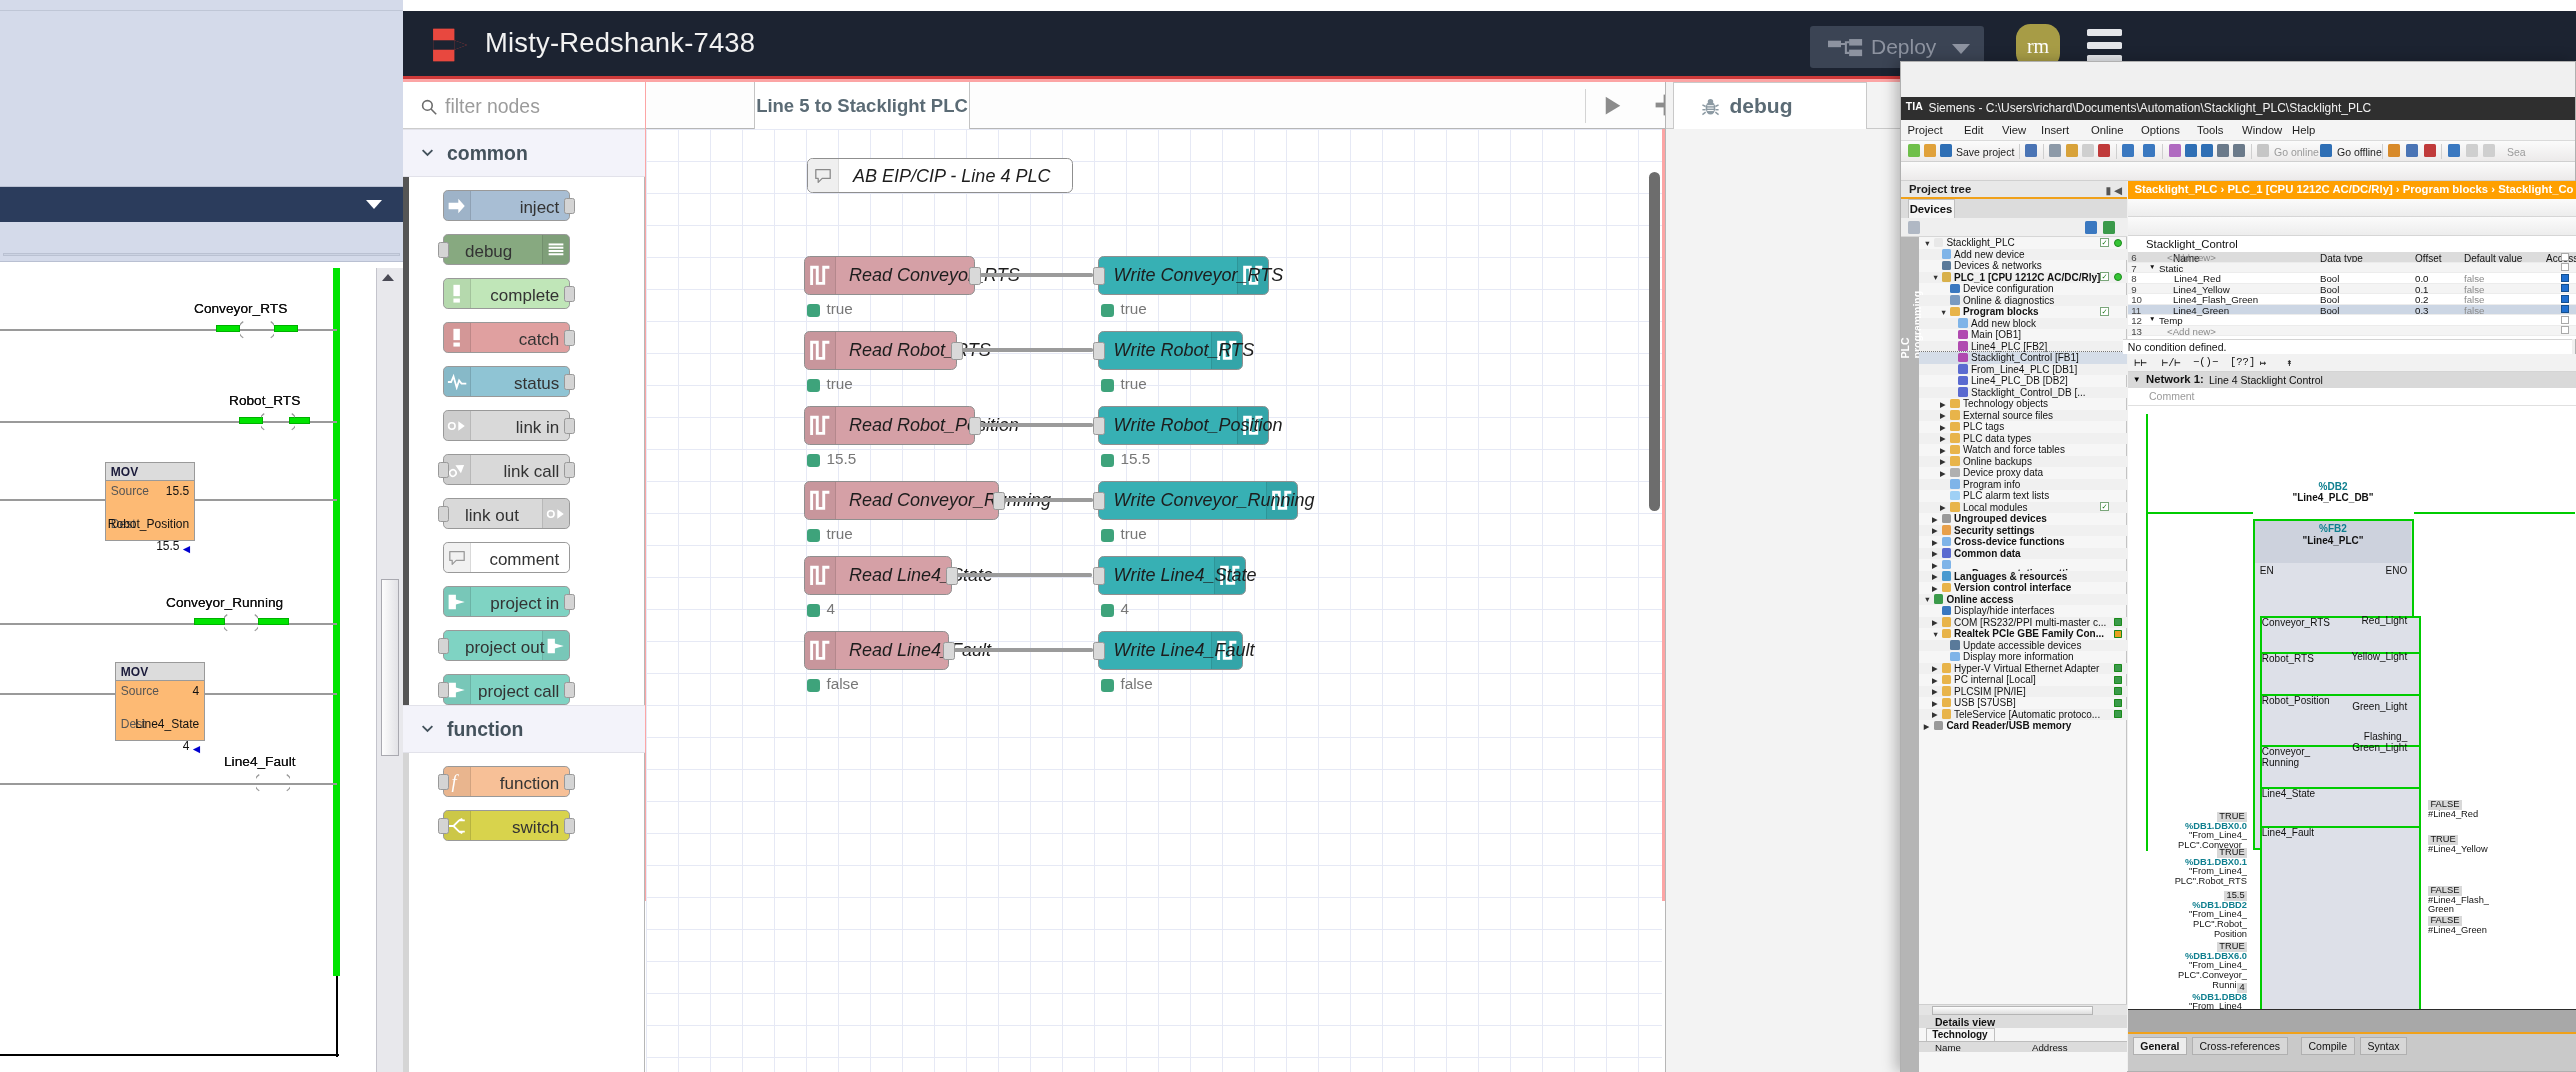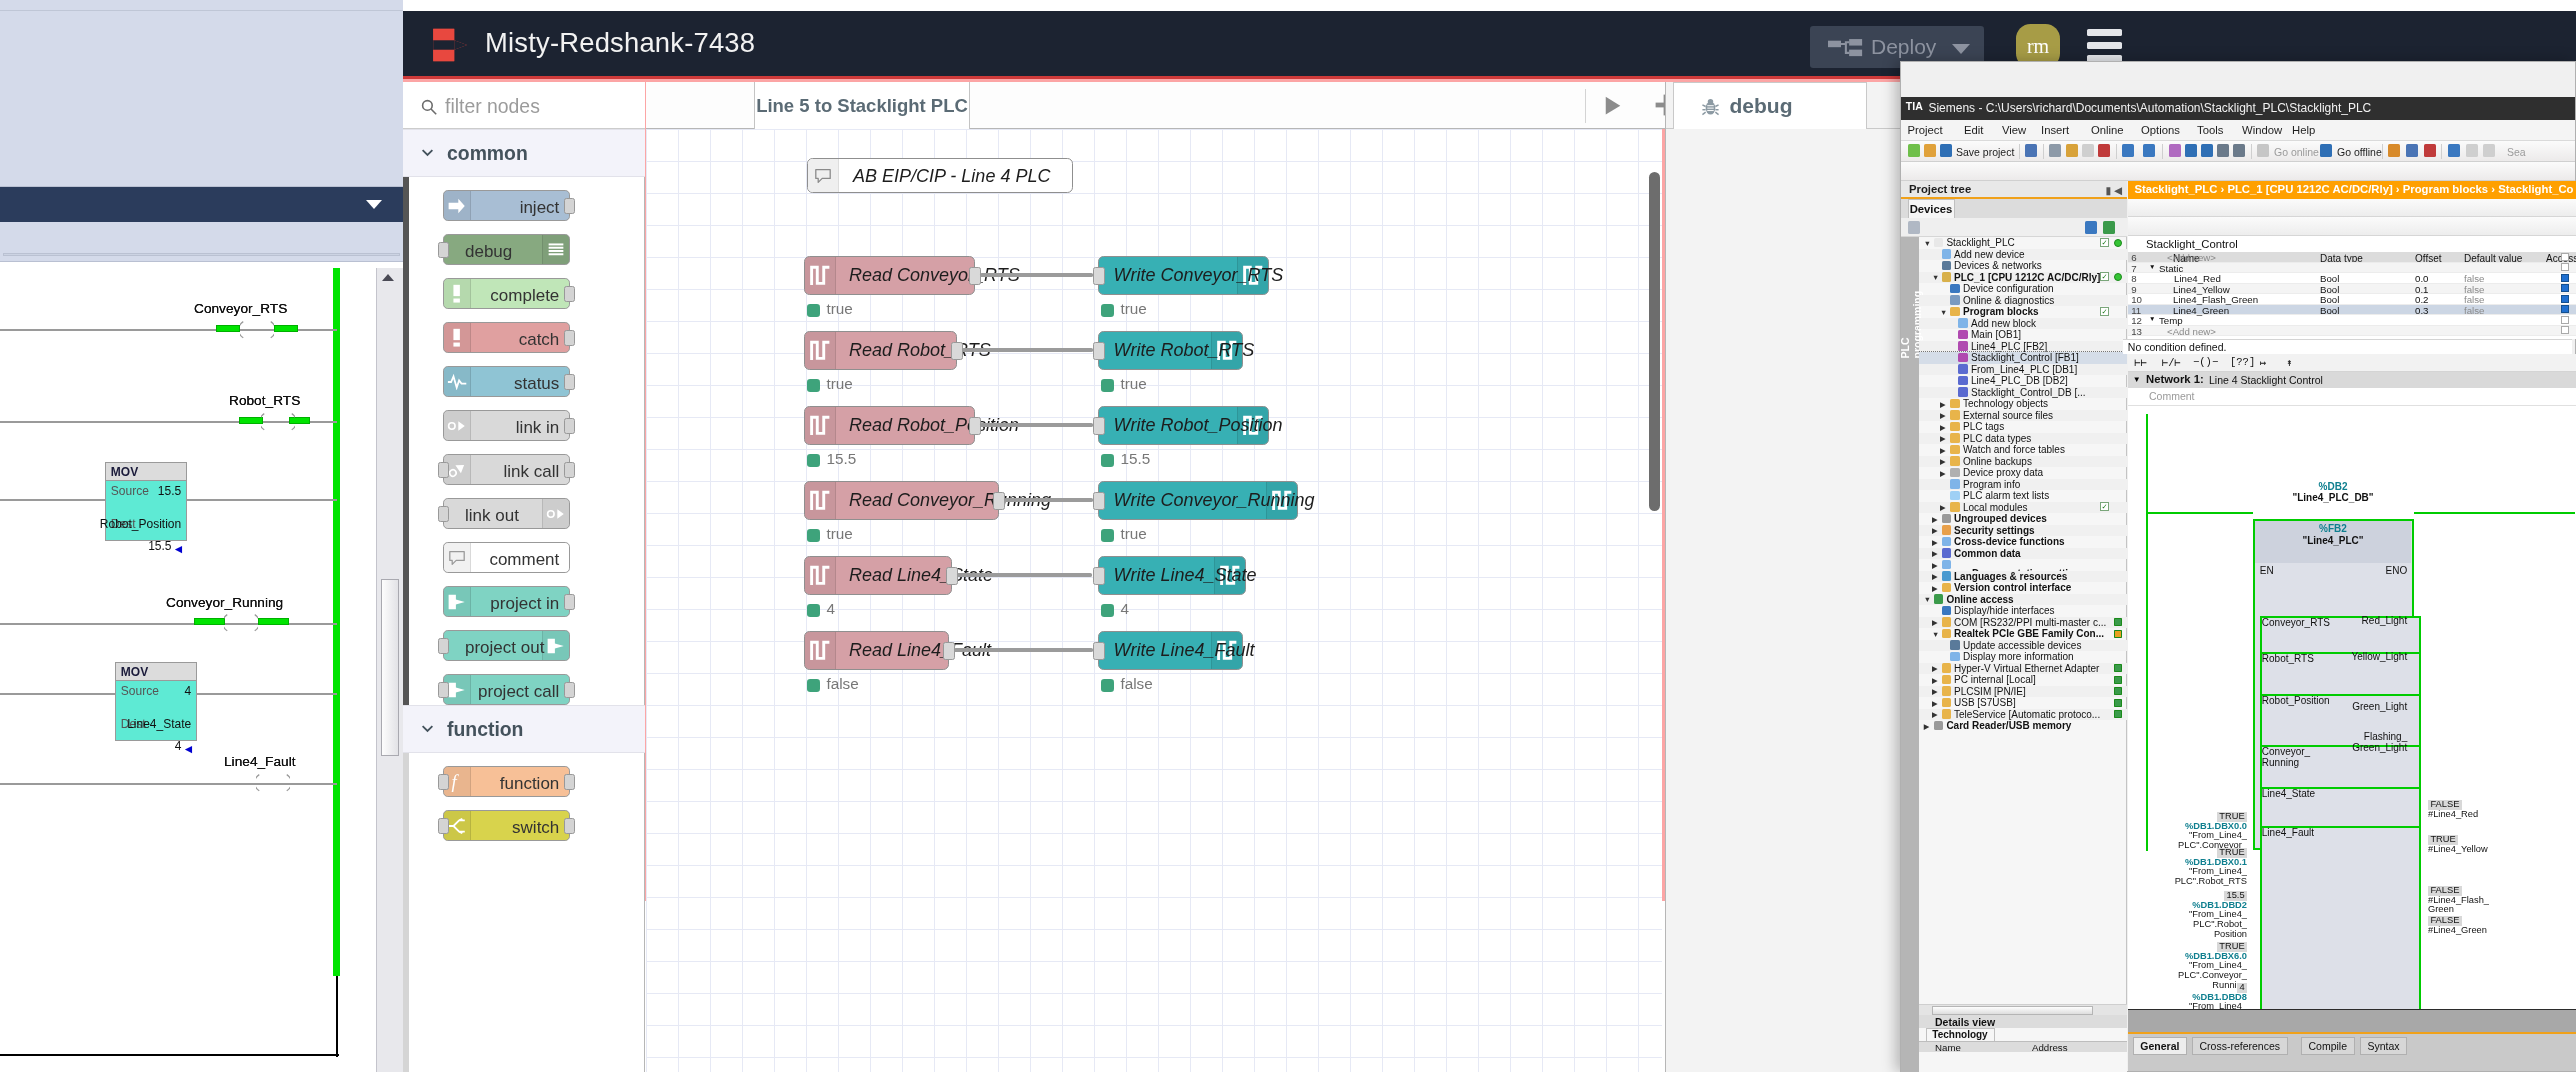--- a/index.html
+++ b/index.html
@@ -28,21 +28,21 @@
   .rail { position:absolute; left:333px; top:0px; width:7.3px; height:708px;
      background:#00e400; }
   .rail-black { position:absolute; left:336px; top:708px; width:2.4px; height:81px; background:#000;}
   .rail-hbar { position:absolute; left:0px; top:786px; width:339px; height:2.4px; background:#000;}
   .rung { position:absolute; left:0px; height:1.6px; background:#9a9a9a; }
   .coil-lbl { position:absolute; font-size:13.7px; color:#111; font-family:"Liberation Sans",sans-serif;
      text-shadow:0 0 0 #000; white-space:nowrap;}
   .coil { position:absolute; width:32px; height:18px; }
   .coil svg{display:block;}
   .greenseg { position:absolute; height:7.3px; background:#00e400; border:0.8px solid #00b000;}
-  .movbox { position:absolute; width:82px; background:#5eead4; border:0.8px solid #9a9a9a; }
+  .movbox { position:absolute; width:90px; background:#fdba74; border:0.8px solid #9a9a9a; }
   .movbox .hdr { height:18px; background:#dcdcdc; border-bottom:0.8px solid #9a9a9a;
      font-size:12px; font-weight:700; color:#1a1a3a; padding:1.6px 0 0 4.8px;}
   .movbox .row { position:relative; height:22px; font-size:12px; color:#333; }
   .movbox .lab { position:absolute; left:4.8px; top:3.2px; color:#555;}
   .movbox .val { position:absolute; right:4.8px; top:3.2px; color:#111; font-weight:400;}
   .movbox .dest { position:absolute; right:4.8px; top:3.2px; color:#111;}
   .bluearrow { position:absolute; right:1.6px; top:5.6px; color:#0000d0; font-size:12px;}
   .sb-right { position:absolute; left:376px; top:268px; width:27.4px; height:805px;
      background:#e8e8ec; border-left:0.8px solid #c4c4cc;}
   .sb-thumb { position:absolute; left:381px; top:579px; width:18px; height:177px;

